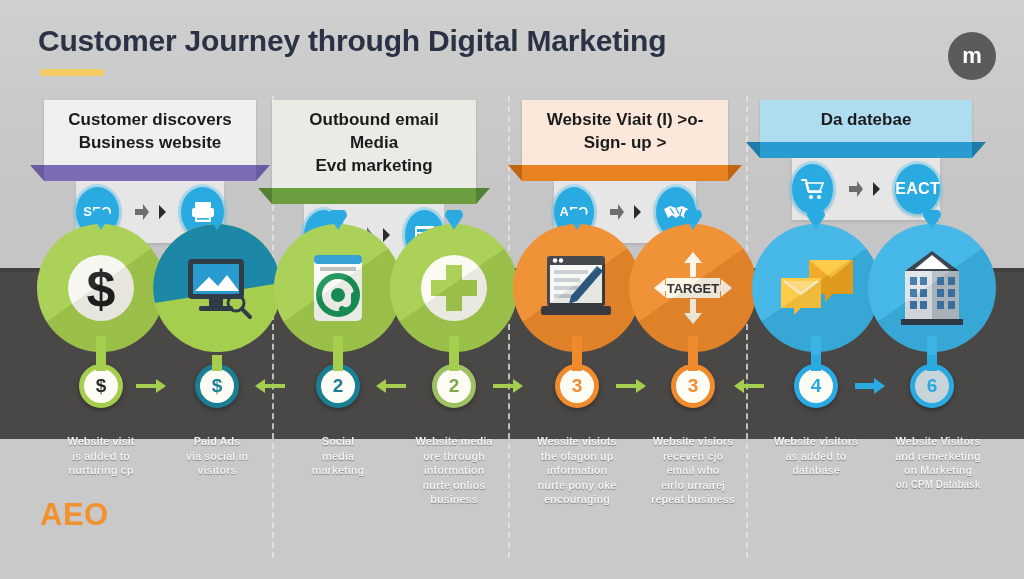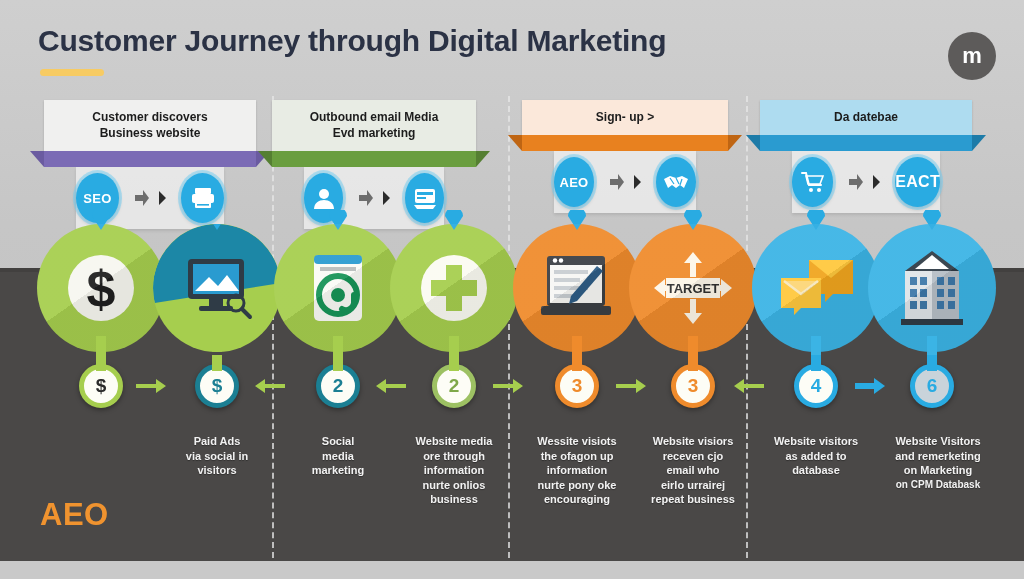--- a/index.html
+++ b/index.html
@@ -2,21 +2,21 @@
 <html><head>
 <meta charset="utf-8">
 <style>
   * { box-sizing: border-box; margin: 0; padding: 0; }
   body {
     width: 1024px; height: 579px; overflow: hidden;
     font-family: "Liberation Sans", sans-serif;
     background: #c9c9c9;
   }
   #stage {
-    position: relative; width: 1024px; height: 561px;
+    position: relative; width: 1024px; height: 439px;
     background: linear-gradient(180deg,#cfcfcf 0%,#c6c6c6 40%,#c2c2c2 100%);
   }
   
   #darkband {
     position:absolute; left:0; right:0; top:268px; bottom:0;
     background:#4a4847;
   }
   #darkband:after{
     content:""; position:absolute; left:0; right:0; top:0; height:4px;
     background:rgba(0,0,0,.10);
@@ -43,21 +43,21 @@
   
   .vsep {
     position:absolute; top:96px; width:0; height:462px;
     border-left:2px dashed #e7e7e7; opacity:.75;
   }
 
   
   .panel { position:absolute; top:100px; }
   .phead {
     position:relative; padding:9px 24px 10px;
-    text-align:center; font-size:12px; font-weight:700; line-height:1.35;
+    text-align:center; font-size:17px; font-weight:700; line-height:1.35;
     color:#1c1c1c; box-shadow:0 1px 2px rgba(0,0,0,.18);
   }
   .ribbon {
     position:relative; height:16px;
   }
   .ribbon:before, .ribbon:after{
     content:""; position:absolute; top:0; width:22px; height:16px;
   }
   .ribbon:before{ left:-14px; }
   .ribbon:after{ right:-14px; }
@@ -204,20 +204,21 @@
           <rect x="5" y="6" width="16" height="3" fill="#29abe2"></rect>
           <rect x="5" y="11" width="9" height="2" fill="#29abe2"></rect>
           <path d="M2 19h22l-3 4H5z" fill="#fff"></path>
         </svg>
       </div>
     </div>
   </div>
 
   <div class="panel" style="left:522px; width:206px">
     <div class="phead" style="background:#fbe8da">
+      <div>Website Viait (I) &gt;o-</div>
       <div>Sign- up &gt;</div>
     </div>
     <div class="ribbon">
       <div style="position:absolute;left:-14px;top:0;width:0;height:0;border-top:16px solid #bf6513;border-left:14px solid transparent"></div>
       <div style="position:absolute;right:-14px;top:0;width:0;height:0;border-top:16px solid #bf6513;border-right:14px solid transparent"></div>
       <div style="position:absolute;left:0;right:0;top:0;height:16px;background:#e8811f"></div>
     </div>
     <div class="pstrip">
       <div class="pcirc">
         <span>AEO</span>
@@ -459,20 +460,25 @@
       </svg></div>
   <div class="marrow" style="left:734px">
     <svg width="30" height="16" viewBox="0 0 30 16">
         <path d="M30 6H10V1L0 8l10 7v-5h20z" fill="#a6ce4e"></path>
       </svg></div>
   <div class="marrow" style="left:855px">
     <svg width="30" height="16" viewBox="0 0 30 16">
         <path d="M0 5h19V0l11 8-11 8v-5H0z" fill="#29abe2"></path>
       </svg></div>
 
+  <div class="cap" style="left:42px">
+    <div>Website visit</div>
+    <div>is added to</div>
+    <div>nurturing cp</div>
+  </div>
   <div class="cap" style="left:158px">
     <div>Paid Ads</div>
     <div>via social in</div>
     <div>visitors</div>
   </div>
   <div class="cap" style="left:279px">
     <div>Social</div>
     <div>media</div>
     <div>marketing</div>
   </div>

